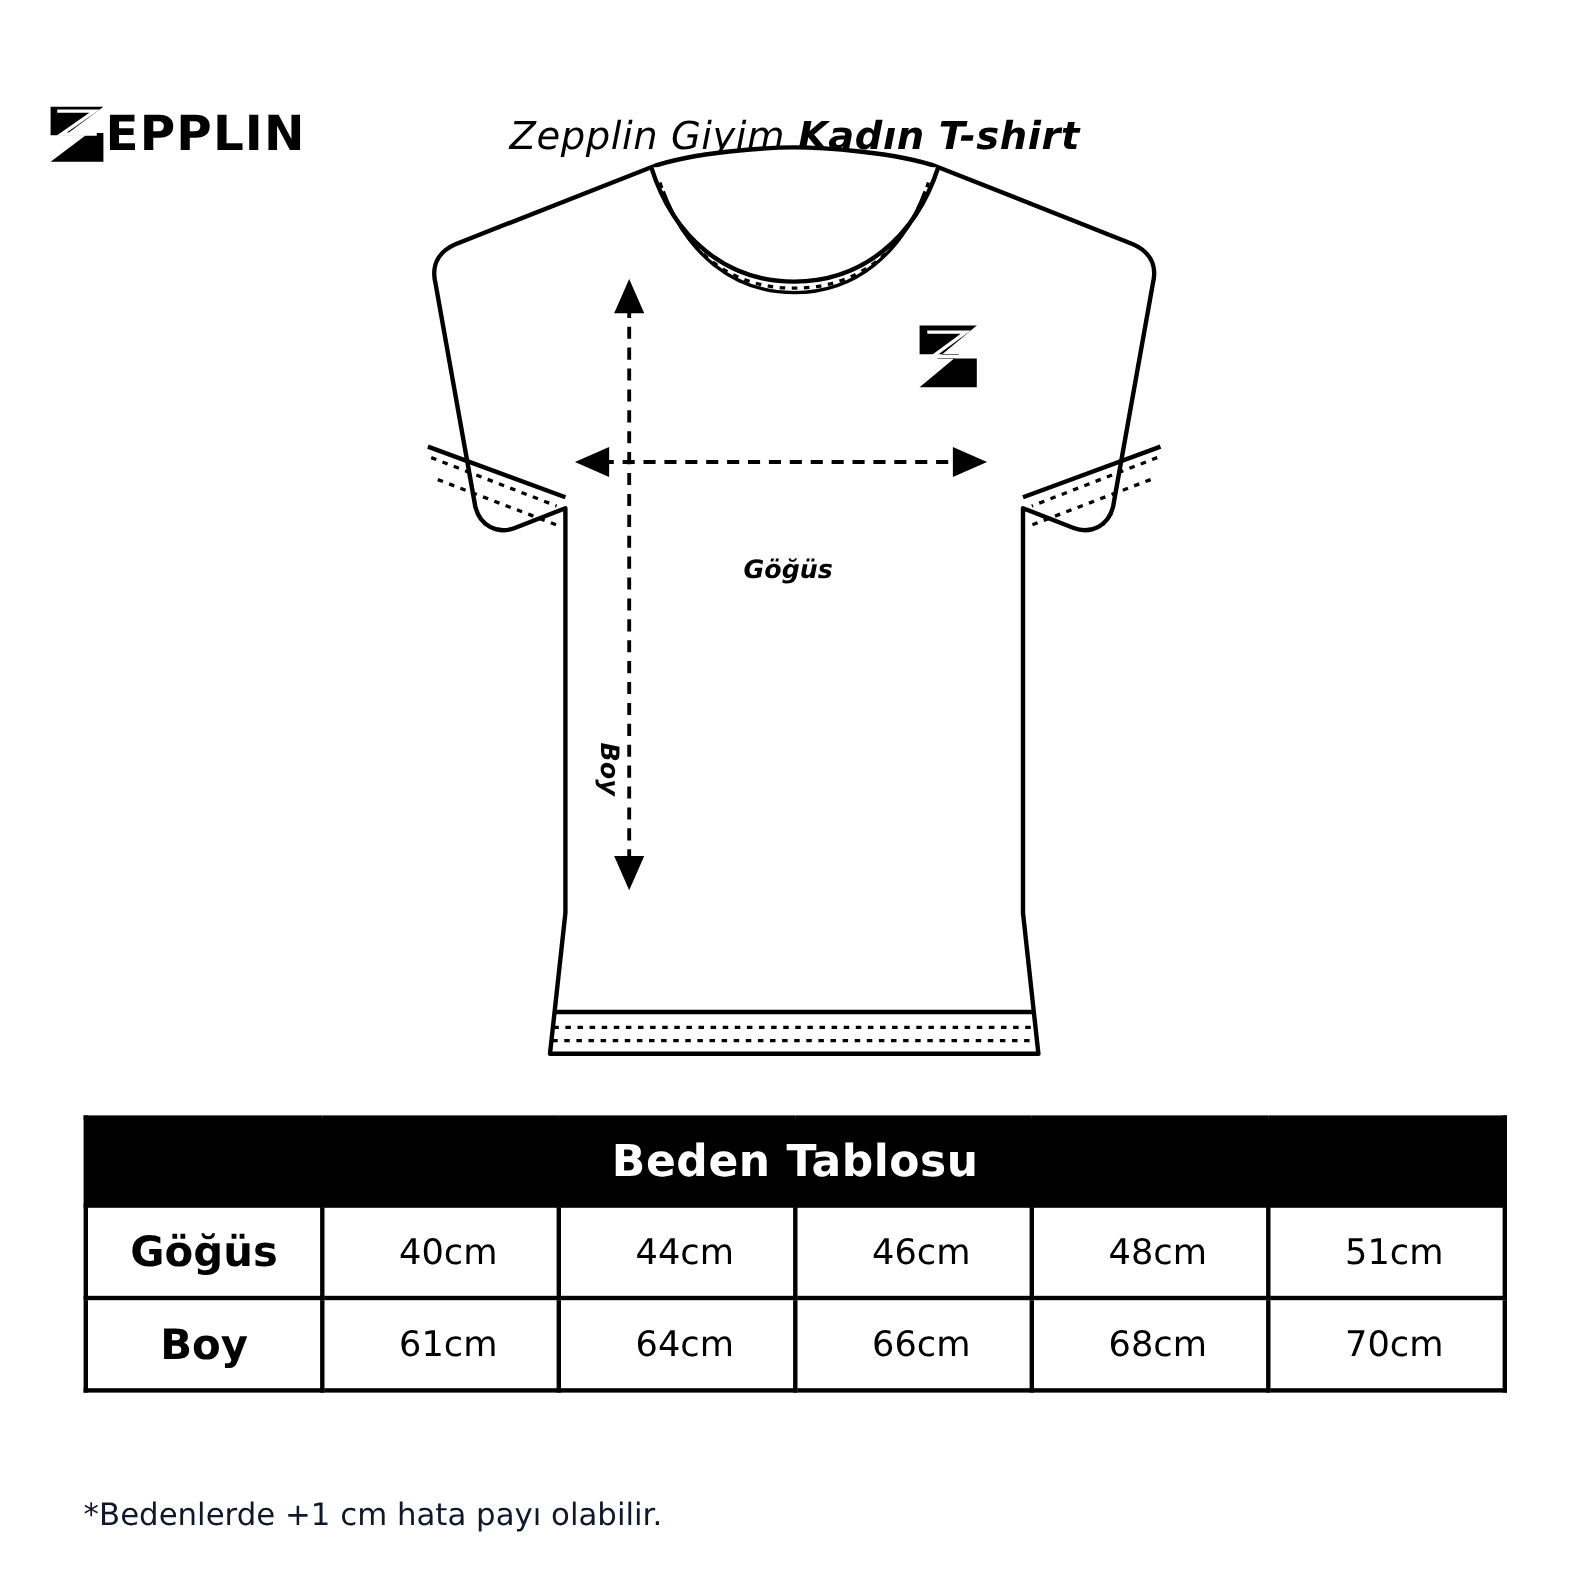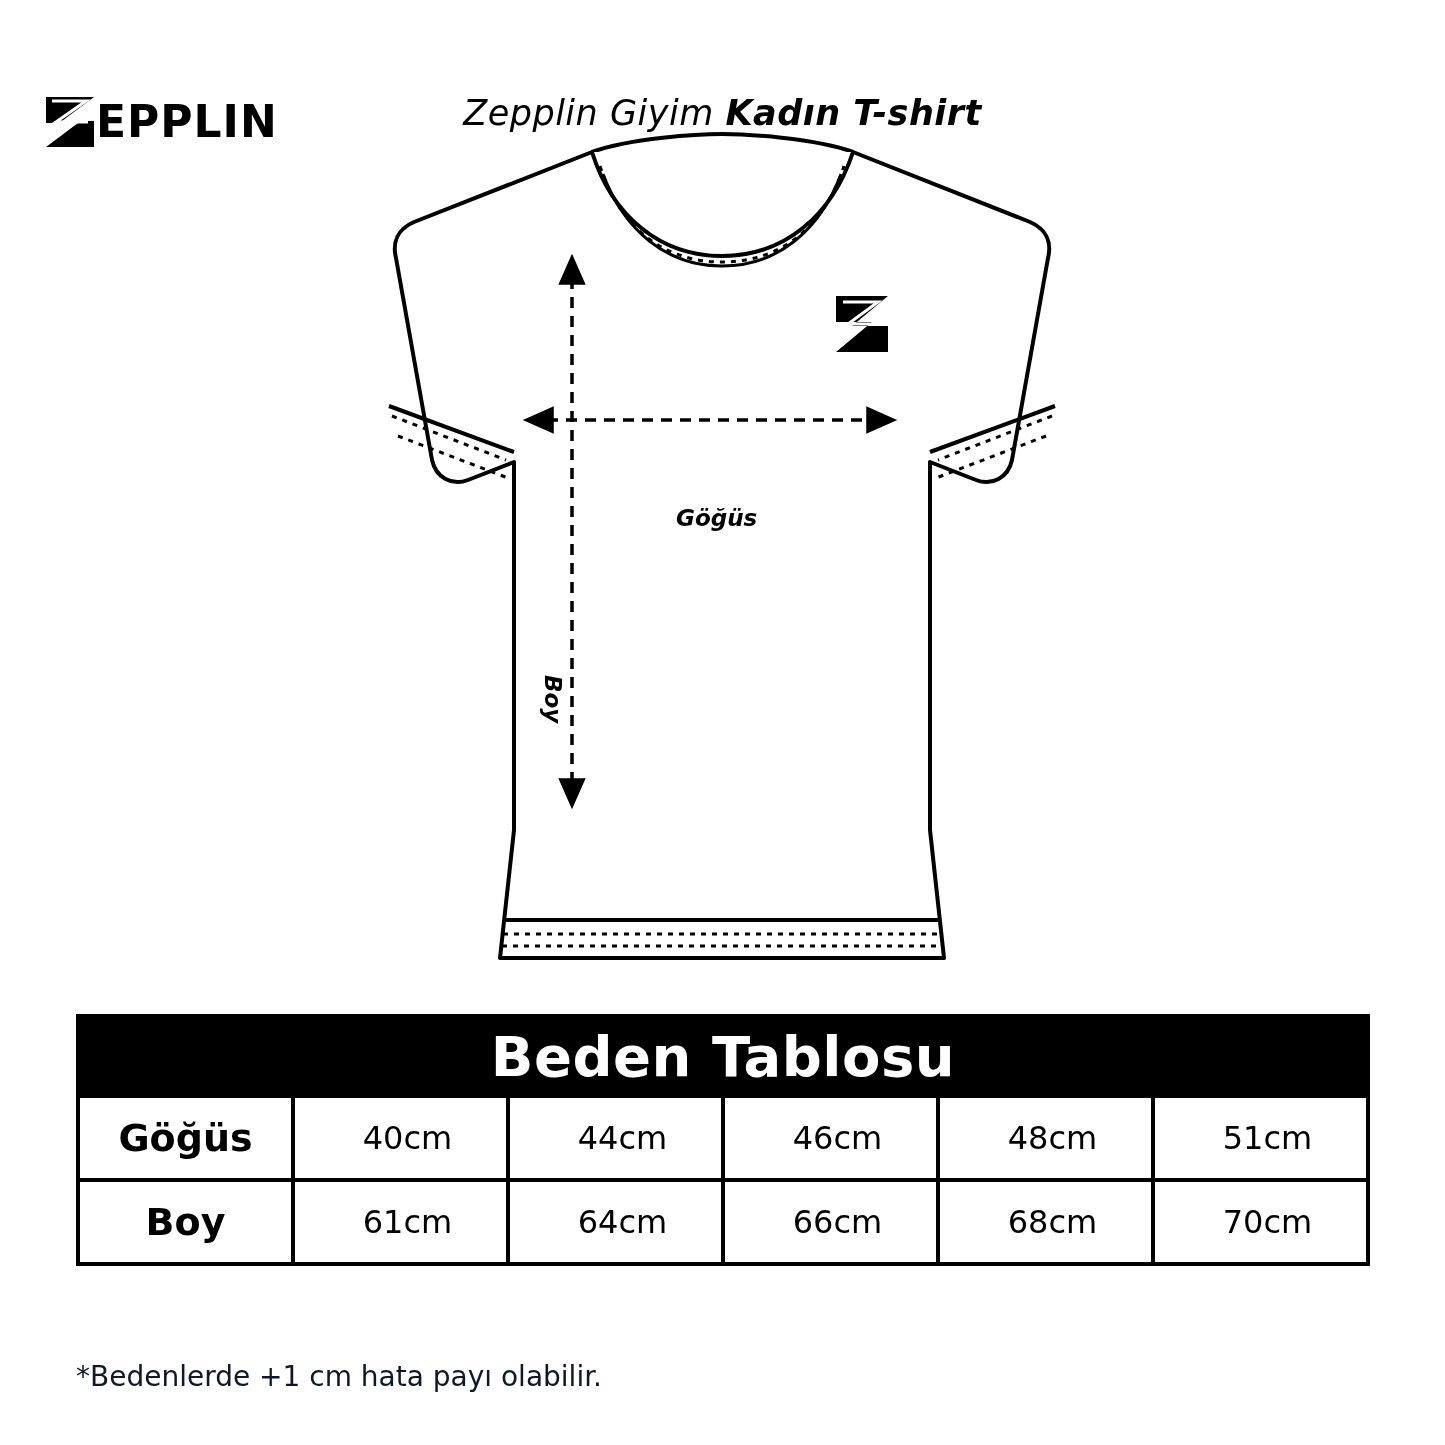--- a/index.html
+++ b/index.html
@@ -44,21 +44,21 @@
   }
   #brand-logo .logo-z {
     position: absolute;
     left: 0px;
     top: 0px;
     width: 56px;
     height: 54px;
   }
   #title {
     position: absolute;
-    left: 0; top: 46px;
+    left: 0; top: 57px;
     width: 1445px;
     text-align: center;
     font-size: 35px;
     font-style: italic;
     font-weight: bold;
     letter-spacing: 0.5px;
   }
   #title .t-light { font-weight: normal; }
   #title .t-bold { font-weight: bold; }
 
@@ -99,21 +99,21 @@
   }
   #size-table td, #size-table th {
     border: 4px solid #000;
     padding: 0;
     margin: 0;
   }
   #size-table .table-title {
     background: #000;
     color: #fff;
     text-align: center;
-    font-size: 56px;
+    font-size: 40px;
     font-weight: bold;
     height: 76px;
     letter-spacing: 0.5px;
   }
   #size-table .hdr-label {
     font-size: 38px;
     font-weight: bold;
     text-align: center;
     height: 78px;
   }

